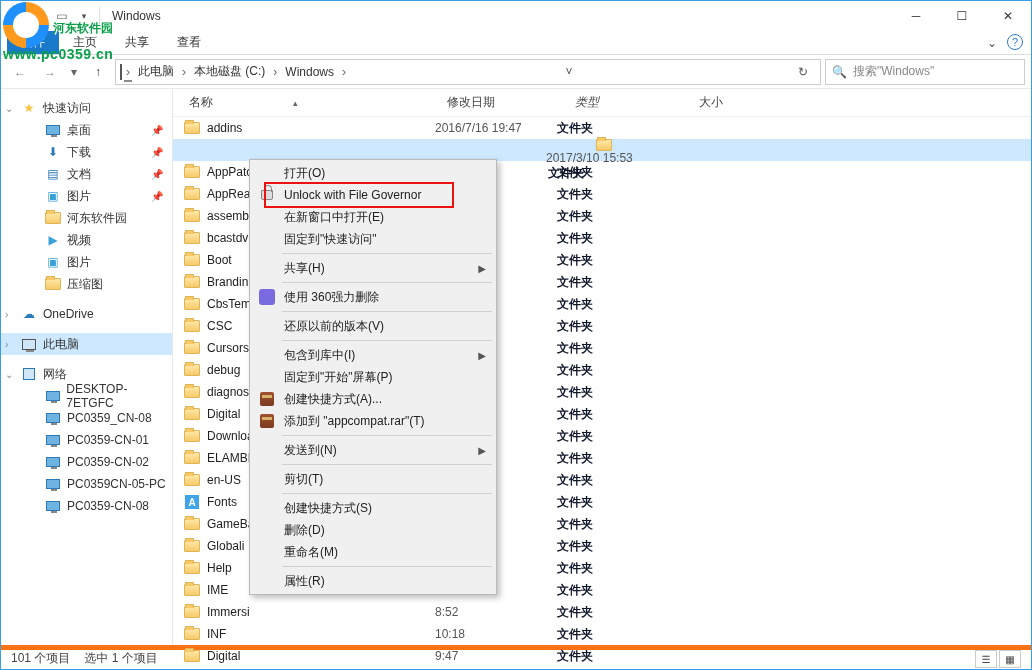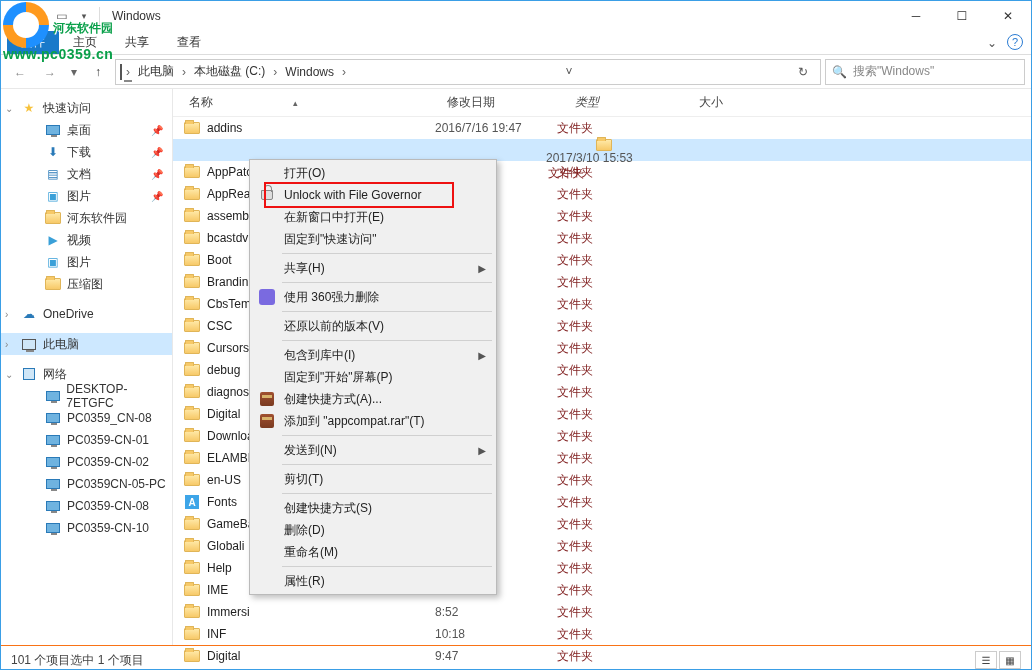--- a/index.html
+++ b/index.html
@@ -52,25 +52,25 @@
 .col-name { width: 252px; }
 .col-date { width: 122px; }
 .col-type { width: 118px; font-style: italic; }
 .col-size { width: 80px; }
 .sortarrow { font-size: 9px; color: #666; margin-left: 80px; }
 .filelist { }
 .filerow { height: 22px; display: flex; align-items: center; padding-left: 10px; }
 .filerow .fic { width: 18px; height: 16px; margin-right: 6px; display: flex; align-items: center; justify-content: center; }
 .filerow .fname { width: 228px; color: #222; white-space: nowrap; overflow: hidden; }
 .filerow .fdate { width: 122px; color: #555; }
-.filerow .ftype { width: 118px; color: #7f1d1d; }
+.filerow .ftype { width: 118px; color: #0f172a; font-weight: bold; }
 .filerow.selected { background: #cde8ff; flex-direction: column; }
 
 
-.statusbar { height: 24px; border-top: 1px solid #f97316; display: flex; align-items: flex-end; padding: 0 10px; color: #444; }
+.statusbar { height: 24px; border-top: 5px solid #f97316; display: flex; align-items: flex-start; padding: 0 10px; color: #444; gap: 14px; }
 .statusbar .viewbtns { margin-left: auto; display: flex; gap: 2px; }
 .statusbar .vbtn { width: 22px; height: 18px; border: 1px solid #ccc; display: flex; align-items: center; justify-content: center; font-size: 10px; }
 
 
 .ctxmenu { position: absolute; left: 248px; top: 158px; width: 248px; background: #f0f0f0; border: 1px solid #bababa; box-shadow: 3px 3px 6px rgba(0,0,0,0.25); padding: 2px; }
 .ctxmenu .mi { height: 22px; display: flex; align-items: center; padding-left: 32px; position: relative; color: #222; }
 .ctxmenu .mi .mic { position: absolute; left: 6px; width: 18px; height: 18px; display: flex; align-items: center; justify-content: center; }
 .ctxmenu .mi .arrow { margin-left: auto; margin-right: 8px; color: #555; font-size: 10px; }
 .ctxmenu .sep { height: 1px; background: #d0d0d0; margin: 3px 2px 3px 30px; }
 
@@ -288,27 +288,20 @@
             </span>
             <span>PC0359CN-05-PC</span>
           </div>
           <div class="navitem">
             <span class="exp"></span>
             <span class="nic">
               <span class="monitor-ic"></span>
             </span>
             <span>PC0359-CN-08</span>
           </div>
-          <div class="navitem">
-            <span class="exp"></span>
-            <span class="nic">
-              <span class="monitor-ic"></span>
-            </span>
-            <span>PC0359-CN-10</span>
-          </div>
         </div>
     </div>
   </div>
 
   <div class="files">
     <div class="filehdr">
       <div class="col col-name"><span>名称</span><span class="sortarrow">▴</span></div>
       <div class="col col-date">修改日期</div>
       <div class="col col-type">类型</div>
       <div class="col col-size">大小</div>

